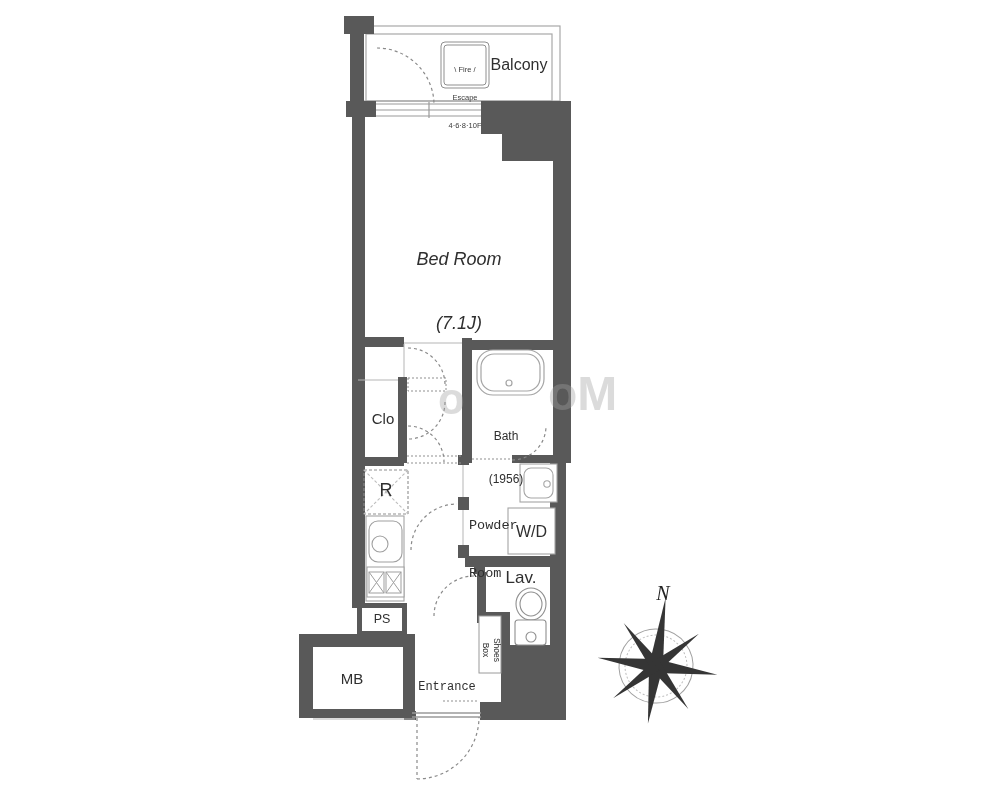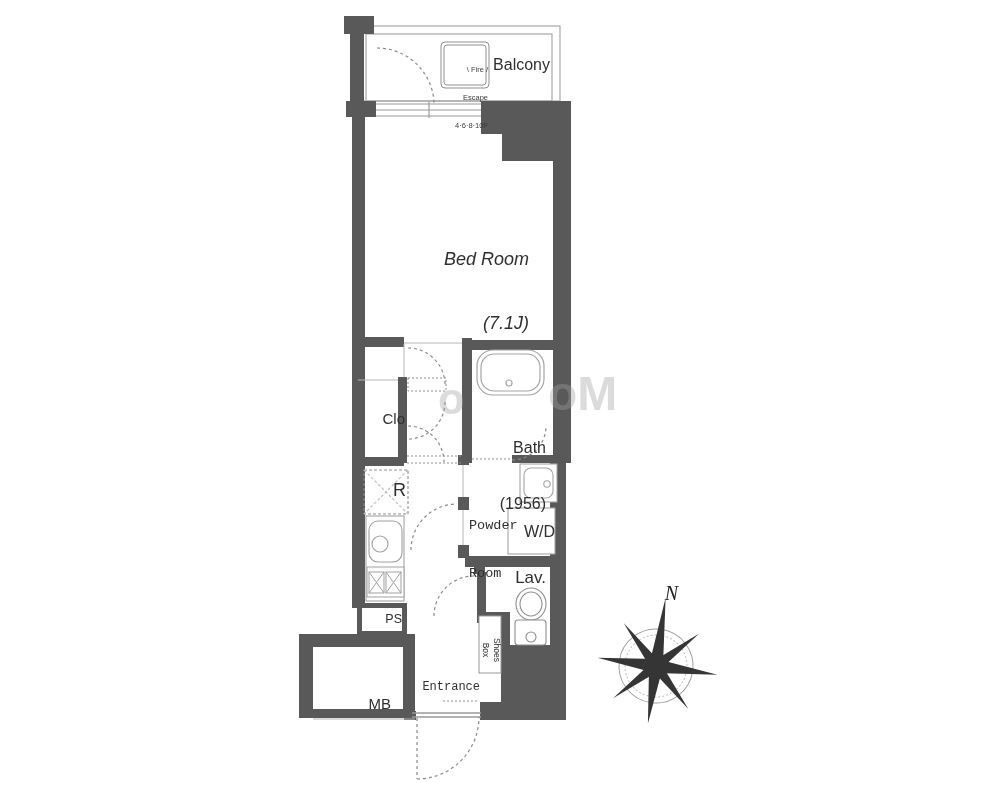--- a/index.html
+++ b/index.html
@@ -1,19 +1,19 @@
 <!DOCTYPE html>
 <html><head>
 <meta charset="utf-8">
 <style>
   html,body{margin:0;padding:0;background:#fff;}
   #canvas{position:relative;width:999px;height:801px;background:#ffffff;overflow:hidden;
           font-family:"Liberation Sans",sans-serif;}
   #linework{position:absolute;left:0;top:0;}
-  .lbl{position:absolute;color:#2f2f2f;line-height:1.18;white-space:pre;text-align:right;}
+  .lbl{position:absolute;color:#2f2f2f;line-height:1.18;white-space:pre;text-align:center;}
   .wm{position:absolute;color:rgba(160,160,160,0.38);font-weight:bold;}
   .fe{font-size:7.5px;letter-spacing:0;line-height:1.25;color:#3a3a3a;}
   .vert-wrap{position:absolute;left:478px;top:627px;width:24px;height:48px;}
   .vert-inner{width:46px;height:24px;transform-origin:0 0;transform:rotate(90deg) translateY(-24px);
               font-size:8.5px;line-height:1.25;text-align:center;color:#2f2f2f;}
 </style>
 </head>
 <body>
 
 <div id="canvas">
@@ -172,39 +172,39 @@
 
 <div class="lbl" style="left:488px;top:56px;width:62px;font-size:16px;">Balcony</div>
 
 <div class="lbl" style="left:389px;top:207px;width:140px;font-size:18px;font-style:italic;">
   <div>Bed Room</div>
   <div>(7.1J)</div>
 </div>
 
 <div class="lbl" style="left:361px;top:410px;width:44px;font-size:15px;">Clo</div>
 
-<div class="lbl" style="left:466px;top:401px;width:80px;font-size:16px;">
+<div class="lbl" style="left:466px;top:401px;width:80px;font-size:12px;">
   <div>Bath</div>
   <div>(1956)</div>
 </div>
 
 <div class="lbl" style="left:366px;top:480px;width:40px;font-size:18px;">R</div>
 
 <div class="lbl" style="left:469px;top:486px;width:46px;font-size:13.5px;text-align:left;font-family:Liberation Mono, monospace;">
   <div>Powder</div>
   <div>Room</div>
 </div>
 
 <div class="lbl" style="left:508px;top:523px;width:47px;font-size:16px;">W/D</div>
 
 <div class="lbl" style="left:496px;top:568px;width:50px;font-size:17px;">Lav.</div>
 
 <div class="lbl" style="left:362px;top:612px;width:40px;font-size:12.5px;">PS</div>
 
-<div class="lbl" style="left:313px;top:670px;width:78px;font-size:15px;margin-top:25px;">MB</div>
+<div class="lbl" style="left:313px;top:670px;width:78px;font-size:15px;">MB</div>
 
 <div class="lbl" style="left:414px;top:680px;width:66px;font-size:12px;font-family:Liberation Mono, monospace;">Entrance</div>
 
 <div class="vert-wrap">
   <div class="vert-inner">
     <div>Shoes</div>
     <div>Box</div>
   </div>
 </div>
 

